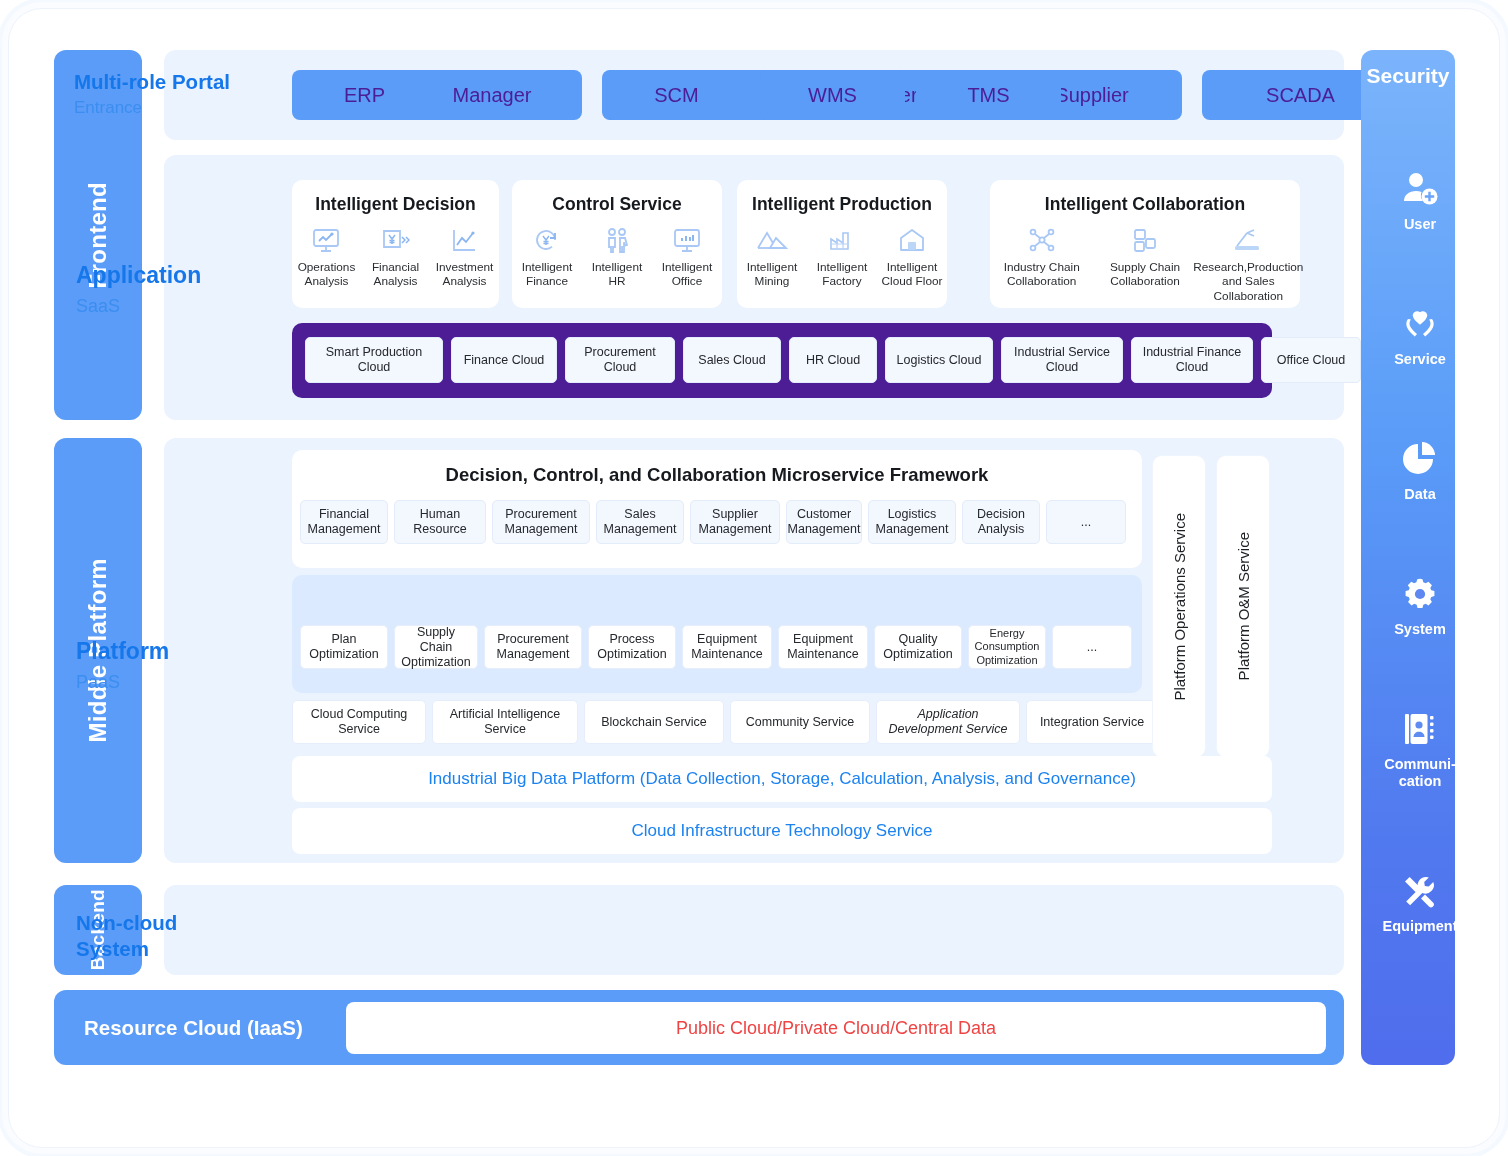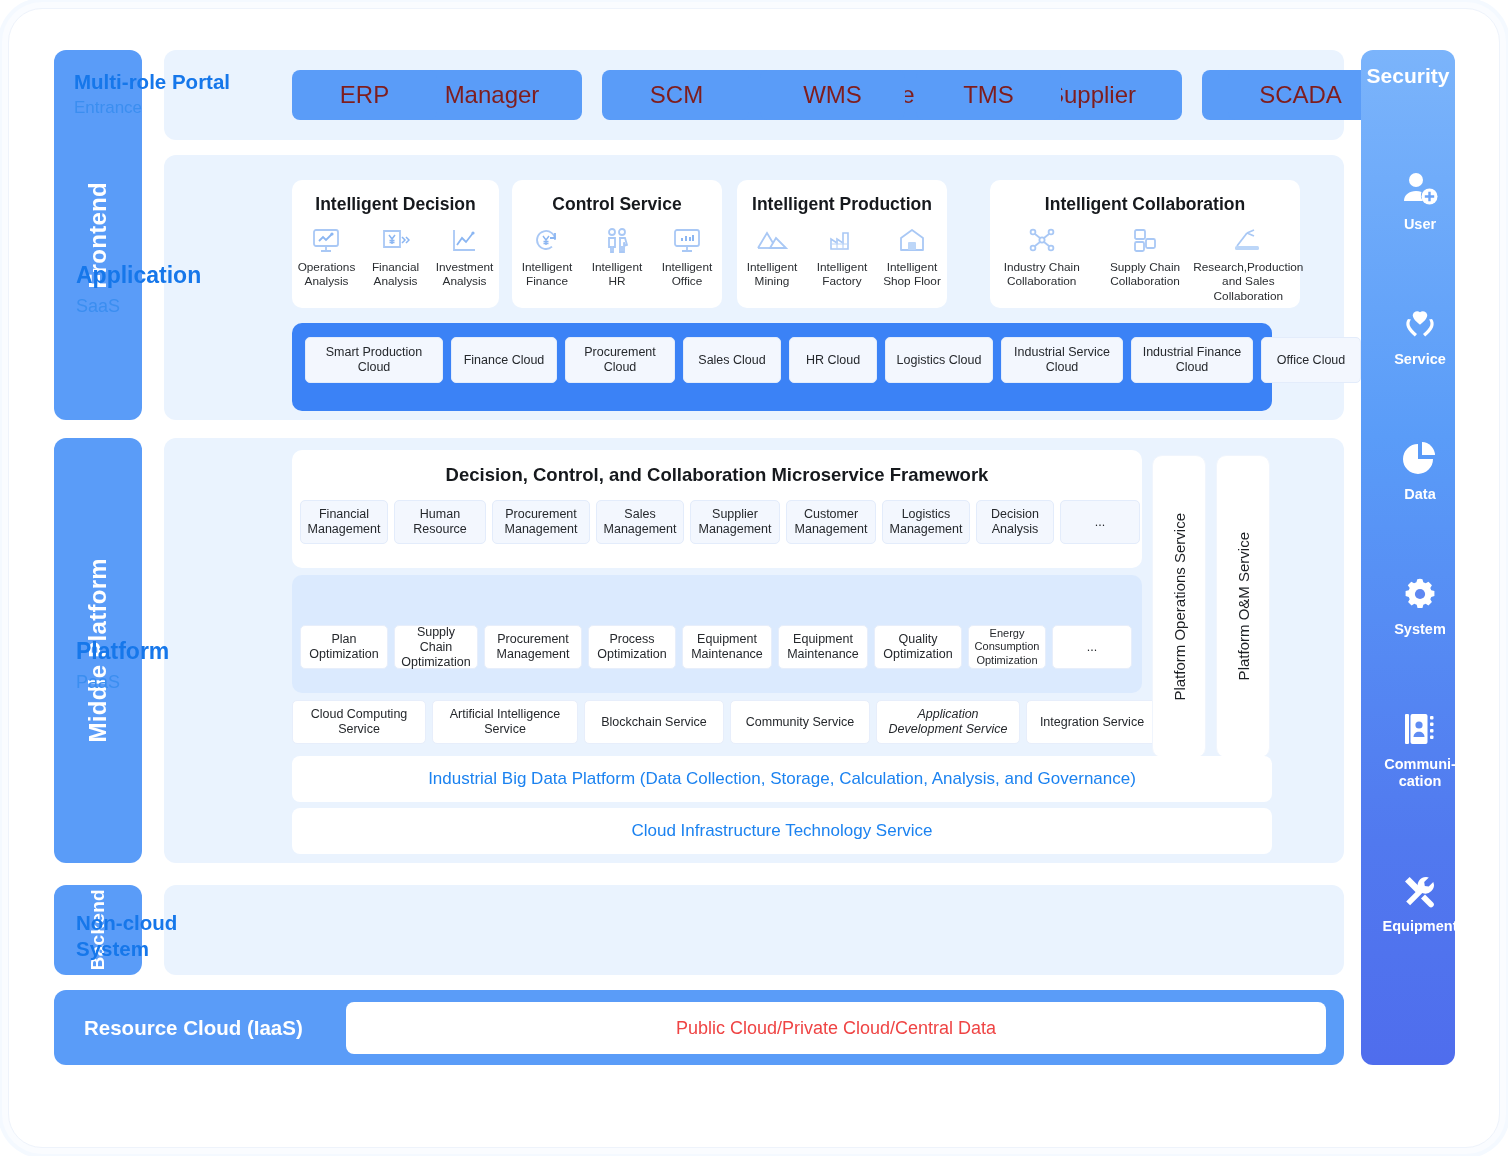--- a/index.html
+++ b/index.html
@@ -53,23 +53,23 @@
     color: #1677ea;
     font-weight: bold;
   }
   .panel-sub {
     position: absolute;
     color: #3b8ef0;
   }
   .pill {
     background: #5a9cf8;
     border-radius: 8px;
-    color: #7f1d1d;
-    display: flex; align-items: center; justify-content: center;
-    font-size: 24px;
+    color: #4c1d95;
+    display: flex; align-items: center; justify-content: center;
+    font-size: 20px;
   }
   .wcard {
     background: #ffffff;
     border-radius: 10px;
     position: absolute;
   }
   .chip {
     background: #f3f7fe;
     border: 1px solid #e3ecfb;
     border-radius: 5px;
@@ -115,22 +115,22 @@
     align-items: flex-start; margin-top: 10px;
   }
   .appitem { display: flex; flex-direction: column; align-items: center; width: 33%; }
   .appitem .lbl {
     font-size: 11.8px; color: #2a2d31; text-align: center;
     line-height: 1.22; margin-top: 3px;
   }
   .icon-wrap { width: 34px; height: 32px; display: flex; align-items: center; justify-content: center; }
   .icon-wrap svg { display: block; }
 
-  #cloudstrip { left: 238px; top: 273px; width: 980px; height: 88px;
-                background: #3b82f6; border-radius: 10px; position: absolute; }
+  #cloudstrip { left: 238px; top: 273px; width: 980px; height: 75px;
+                background: #4c1d95; border-radius: 10px; position: absolute; }
   .cloudchip { position: absolute; top: 14px; height: 46px; }
 
   
   #plat-panel { left: 110px; top: 388px; width: 1180px; height: 425px; }
   #plat-title { left: 22px; top: 588px; font-size: 23px; }
   #plat-sub   { left: 22px; top: 622px; font-size: 18px; }
 
   #msf-card { left: 238px; top: 400px; width: 850px; height: 118px; }
   #msf-card .grp-title { font-size: 18.5px; padding-top: 14px; }
   .msrow { position: absolute; left: 8px; top: 50px; display: flex; gap: 6px; }
@@ -336,21 +336,21 @@
           </div>
           <div class="lbl">Intelligent Factory</div>
         </div>
         <div class="appitem">
           <div class="icon-wrap">
             <svg width="30" height="28" viewBox="0 0 30 28" fill="none" stroke="#a9c8f5" stroke-width="1.8">
               <path d="M4 11L15 3l11 8v12H4z" stroke-linejoin="round"></path>
               <rect x="11" y="15" width="8" height="8" rx="1" fill="#bcd6f8" stroke="none"></rect>
             </svg>
           </div>
-          <div class="lbl">Intelligent Shop Floor</div>
+          <div class="lbl">Intelligent Cloud Floor</div>
         </div>
       </div>
     </div>
 
     <div class="wcard appcard" style="left:936px;width:310px;">
       <div class="grp-title">Intelligent Collaboration</div>
       <div class="approw">
         <div class="appitem">
           <div class="icon-wrap">
             <svg width="30" height="28" viewBox="0 0 30 28" fill="none" stroke="#a9c8f5" stroke-width="1.8">
@@ -404,21 +404,21 @@
     <div class="panel-sub" id="plat-sub">PaaS</div>
 
     <div class="wcard" id="msf-card">
       <div class="grp-title">Decision, Control, and Collaboration Microservice Framework</div>
       <div class="msrow">
         <div class="chip" style="width:88px;">Financial Management</div>
         <div class="chip" style="width:92px;">Human Resource</div>
         <div class="chip" style="width:98px;">Procurement Management</div>
         <div class="chip" style="width:88px;">Sales Management</div>
         <div class="chip" style="width:90px;">Supplier Management</div>
-        <div class="chip" style="width:90px;">Customer Management</div>
+        <div class="chip" style="width:76px;">Customer Management</div>
         <div class="chip" style="width:88px;">Logistics Management</div>
         <div class="chip" style="width:78px;">Decision Analysis</div>
         <div class="chip" style="width:80px;">...</div>
       </div>
     </div>
 
     <div id="pom-card">
       <div class="pomrow">
         <div class="chip-white" style="width:88px;">Plan Optimization</div>
         <div class="chip-white" style="width:84px;">Supply Chain Optimization</div>

